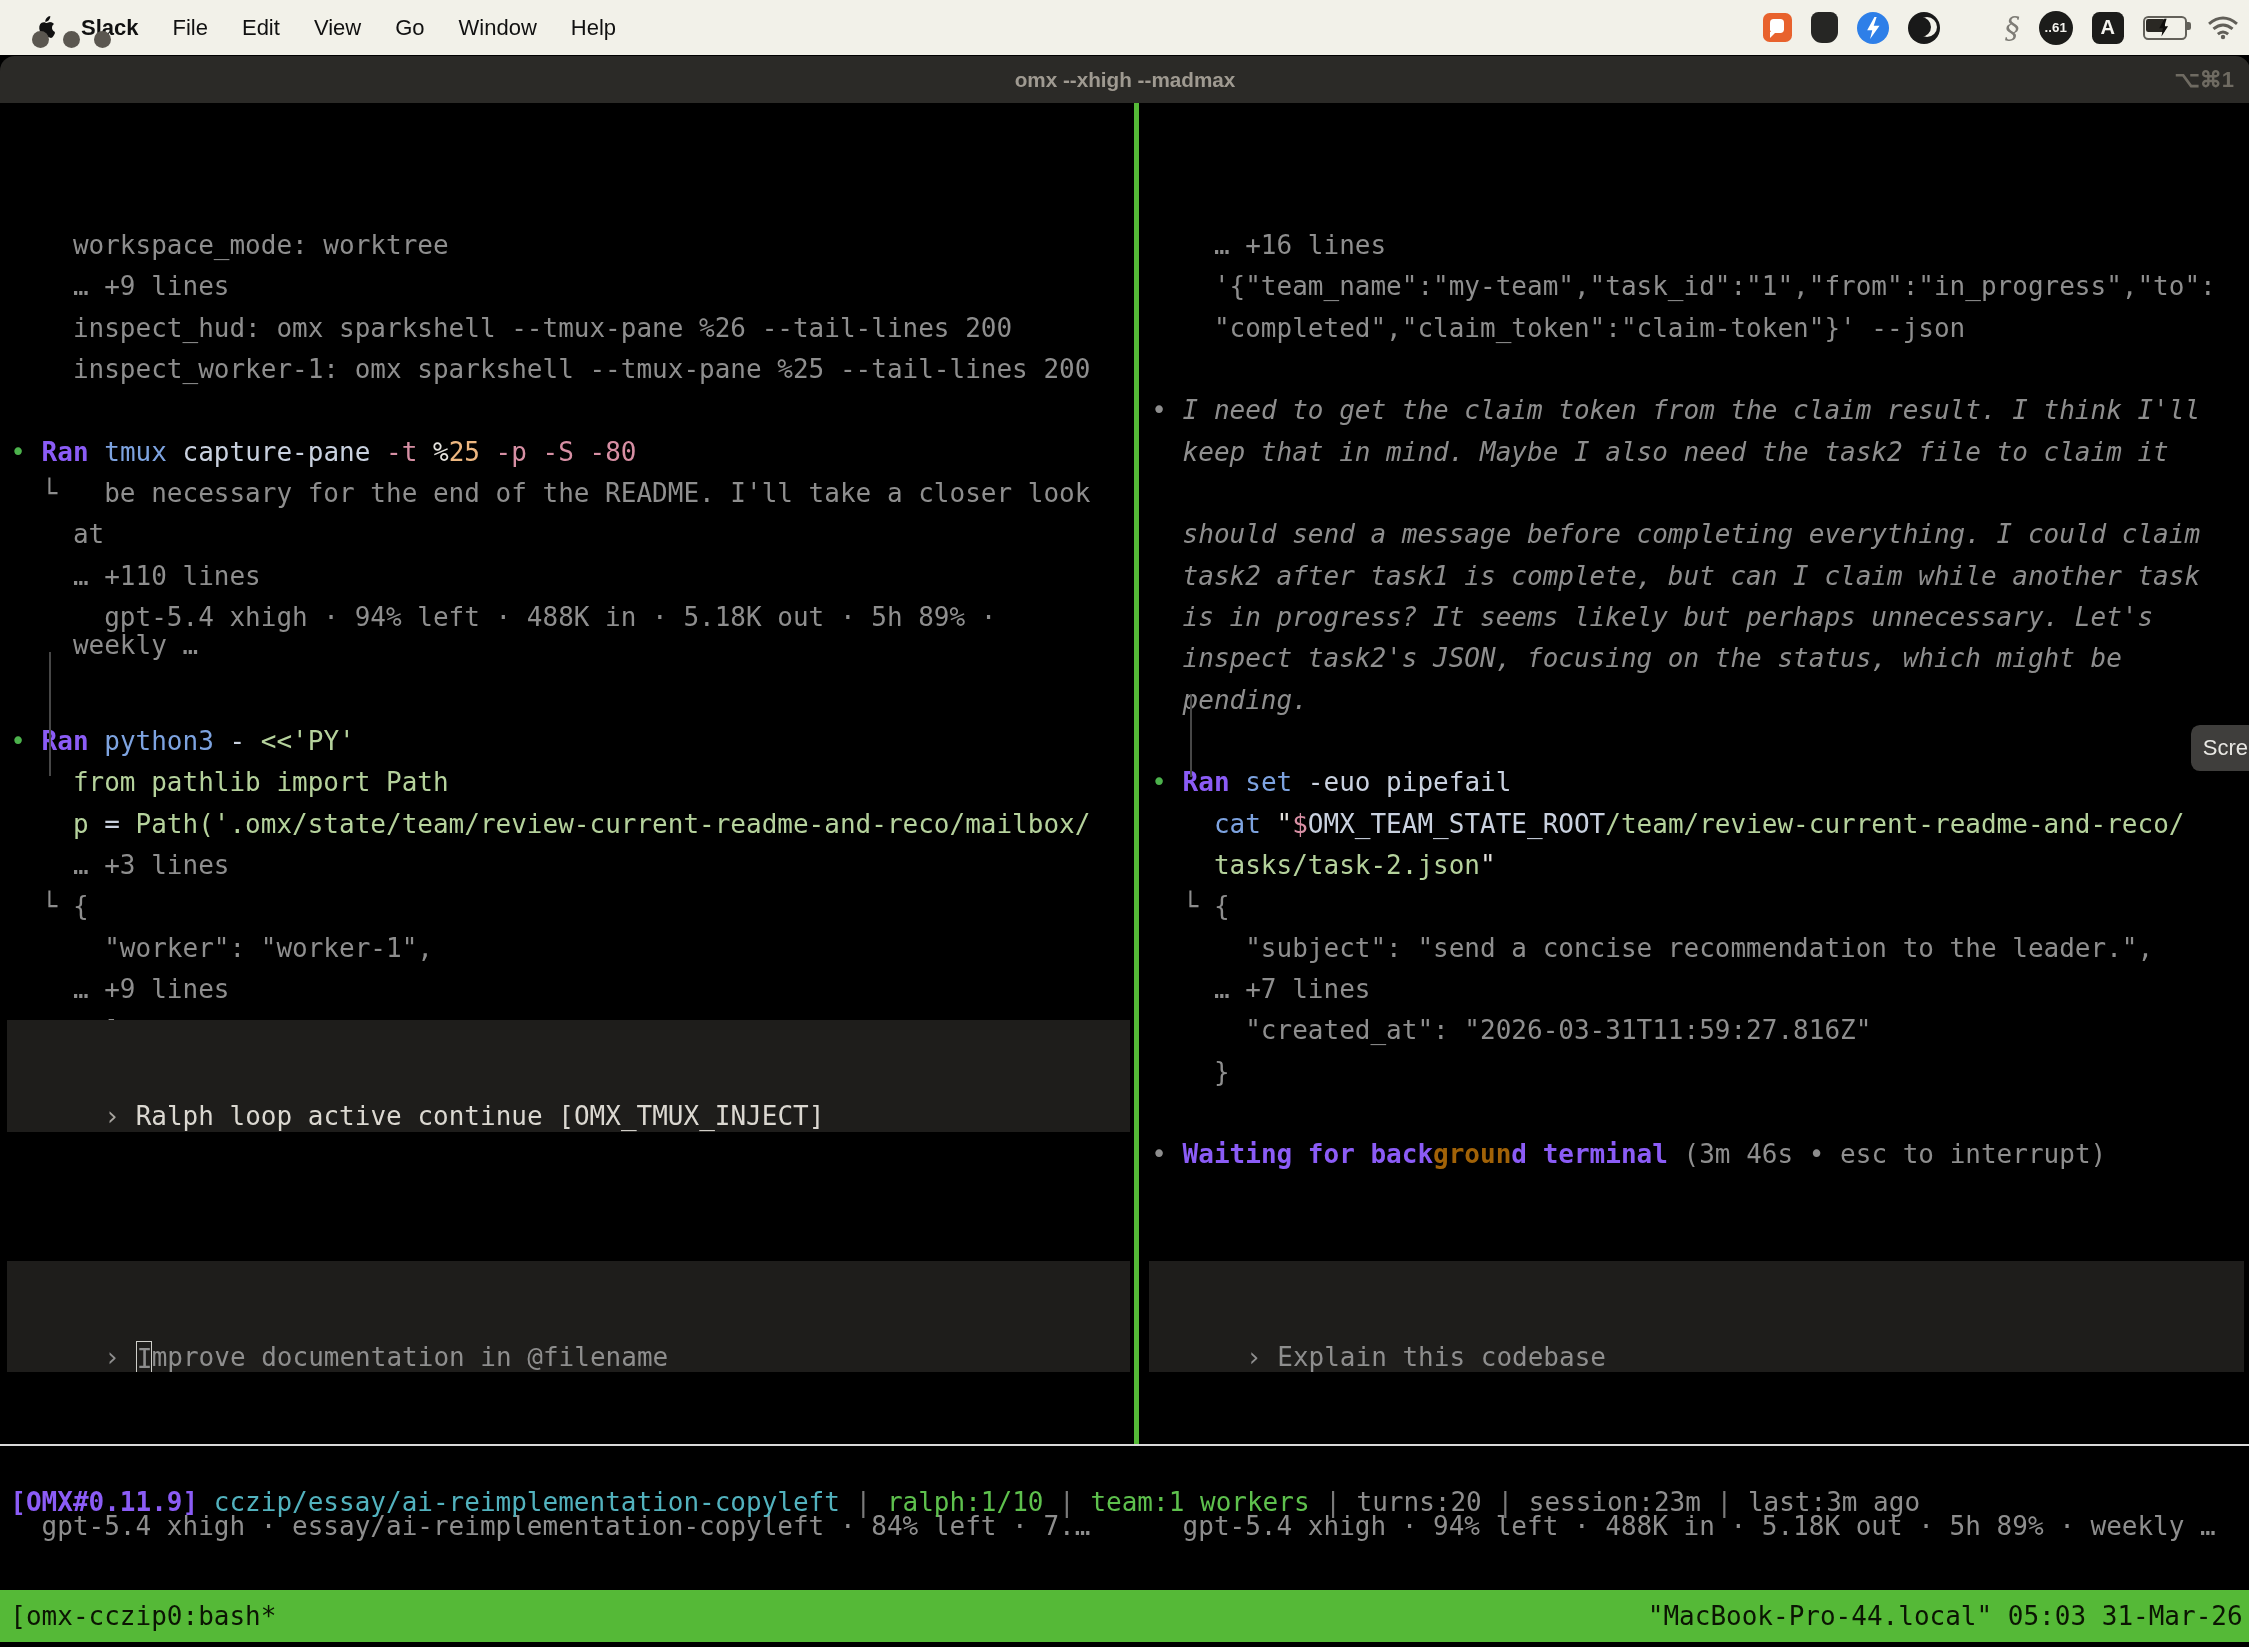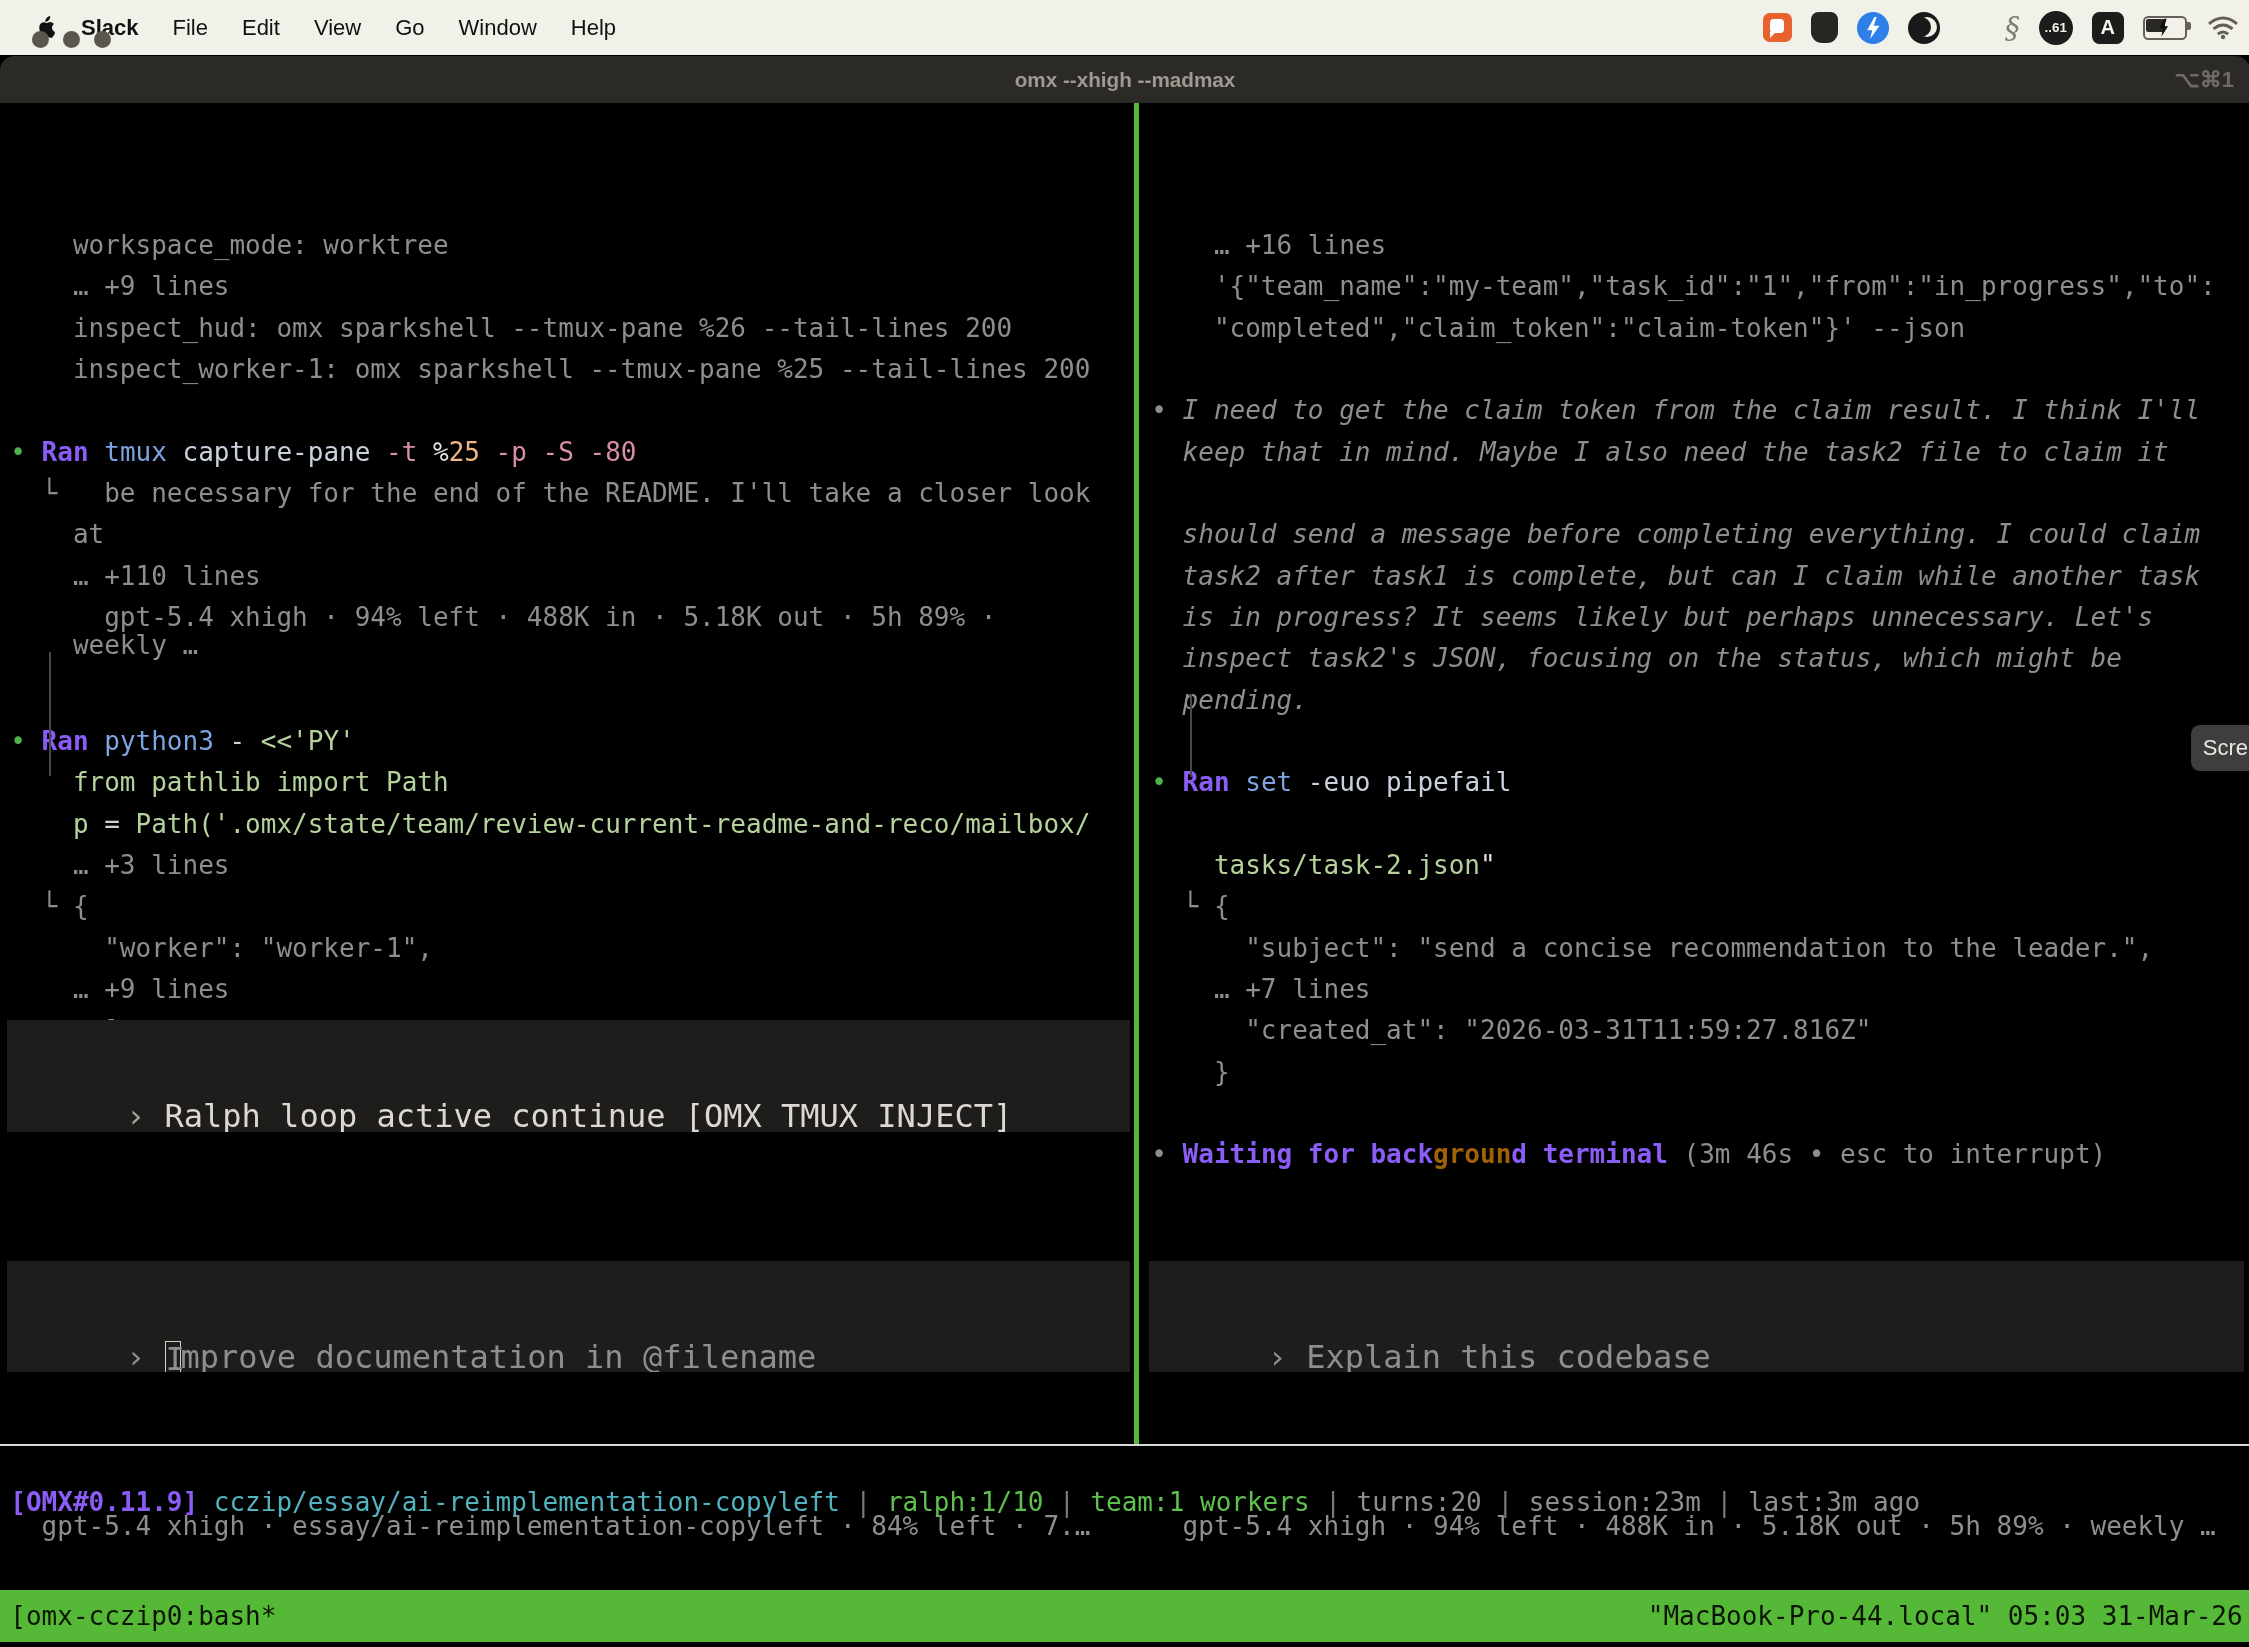--- a/index.html
+++ b/index.html
@@ -56,21 +56,21 @@
 
   .g{color:#8e8e8e;} .w{color:#e3e1dc;} .b{color:#8b5cf6;font-weight:bold;}
   .blu{color:#7da3e0;} .arg{color:#c9d1df;} .pk{color:#d78fa4;} .or{color:#eeb780;}
   .grn{color:#b5d29c;} .gb{color:#4cb24c;} .it{color:#8e8e8e;font-style:italic;}
   .dim{color:#a16207;font-weight:bold;} .cy{color:#52b2be;} .grn2{color:#5ec14d;} .sep{color:#7a7a7a;}
 
   .vconn{position:absolute;border-left:2.2px solid #474747;width:5.9px;}
 
   .obox{position:absolute;background:#1e1d1b;overflow:hidden;}
   .obox .line{position:absolute;left:3px;white-space:pre;font-family:"DejaVu Sans Mono","DejaVu Sans",monospace;
-              font-size:32px;line-height:41px;}
+              font-size:26px;line-height:41px;}
   .arrow1{color:#a7a49f;} .boxtext{color:#dbd8d1;} .ph{color:#8e8e8e;}
   .cursor{display:inline-block;box-sizing:border-box;border:1.5px solid #cfcfca;color:#8e8e8e;
           width:16px;height:37px;line-height:34px;vertical-align:bottom;}
 
   .divider{position:absolute;left:1134px;top:0;width:5.2px;height:1341px;background:#55b937;}
   .hline{position:absolute;left:0;top:1341px;width:2250px;height:2.2px;background:#d9d9d9;}
 
   .omx-row{position:absolute;left:10.3px;top:1379px;white-space:pre;
            font-family:"DejaVu Sans Mono","DejaVu Sans",monospace;font-size:26px;line-height:41px;}
 
@@ -195,20 +195,21 @@
       <div class="trow" style="top: 41px;"><span class="g">    '{"team_name":"my-team","task_id":"1","from":"in_progress","to":</span></div>
       <div class="trow" style="top: 83px;"><span class="g">    "completed","claim_token":"claim-token"}' --json</span></div>
       <div class="trow" style="top: 165px;"><span class="g">• </span><span class="it">I need to get the claim token from the claim result. I think I'll</span></div>
       <div class="trow" style="top: 207px;"><span class="it">  keep that in mind. Maybe I also need the task2 file to claim it</span></div>
       <div class="trow" style="top: 289px;"><span class="it">  should send a message before completing everything. I could claim</span></div>
       <div class="trow" style="top: 331px;"><span class="it">  task2 after task1 is complete, but can I claim while another task</span></div>
       <div class="trow" style="top: 372px;"><span class="it">  is in progress? It seems likely but perhaps unnecessary. Let's</span></div>
       <div class="trow" style="top: 413px;"><span class="it">  inspect task2's JSON, focusing on the status, which might be</span></div>
       <div class="trow" style="top: 455px;"><span class="it">  pending.</span></div>
       <div class="trow" style="top: 537px;"><span class="gb">• </span><span class="b">Ran </span><span class="blu">set</span><span class="arg"> -euo pipefail</span></div>
+      <div class="trow" style="top: 579px;"><span class="blu">    cat</span><span class="w"> "</span><span class="pk">$</span><span class="arg">OMX_TEAM_STATE_ROOT</span><span class="grn">/team/review-current-readme-and-reco/</span></div>
       <div class="trow" style="top: 620px;"><span class="grn">    tasks/task-2.json</span><span class="w">"</span></div>
       <div class="trow" style="top: 661px;"><span class="g">  └ {</span></div>
       <div class="trow" style="top: 703px;"><span class="g">      "subject": "send a concise recommendation to the leader.",</span></div>
       <div class="trow" style="top: 744px;"><span class="g">    … +7 lines</span></div>
       <div class="trow" style="top: 785px;"><span class="g">      "created_at": "2026-03-31T11:59:27.816Z"</span></div>
       <div class="trow" style="top: 827px;"><span class="g">    }</span></div>
       <div class="trow" style="top: 909px;"><span class="g">• </span><span class="b">Waiting for back</span><span class="dim">groun</span><span class="b">d terminal</span><span class="g"> (3m 46s • esc to interrupt)</span></div>
       <div class="trow" style="top: 1033px;"><span class="it">    readme-and-reco/mailbox/worker-1.json, act, report progress,</span></div>
       <div class="trow" style="top: 1075px;"><span class="it">    continue assigned work or next feasible task.</span></div>
       <div class="trow" style="top: 1116px;"><span class="g">    ⌥ + ↑ edit</span></div>

